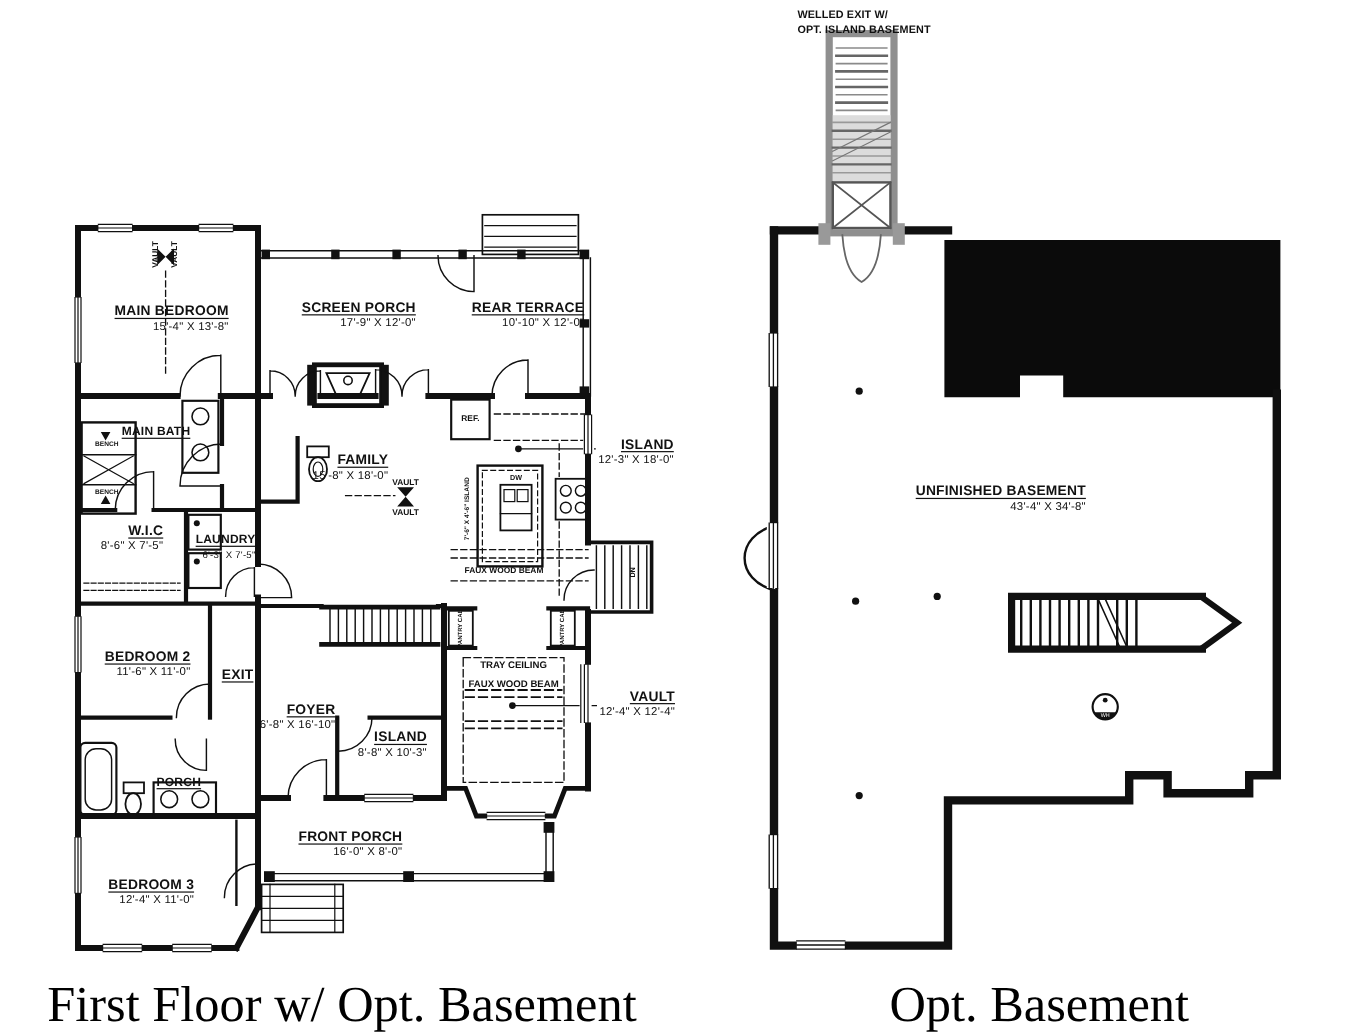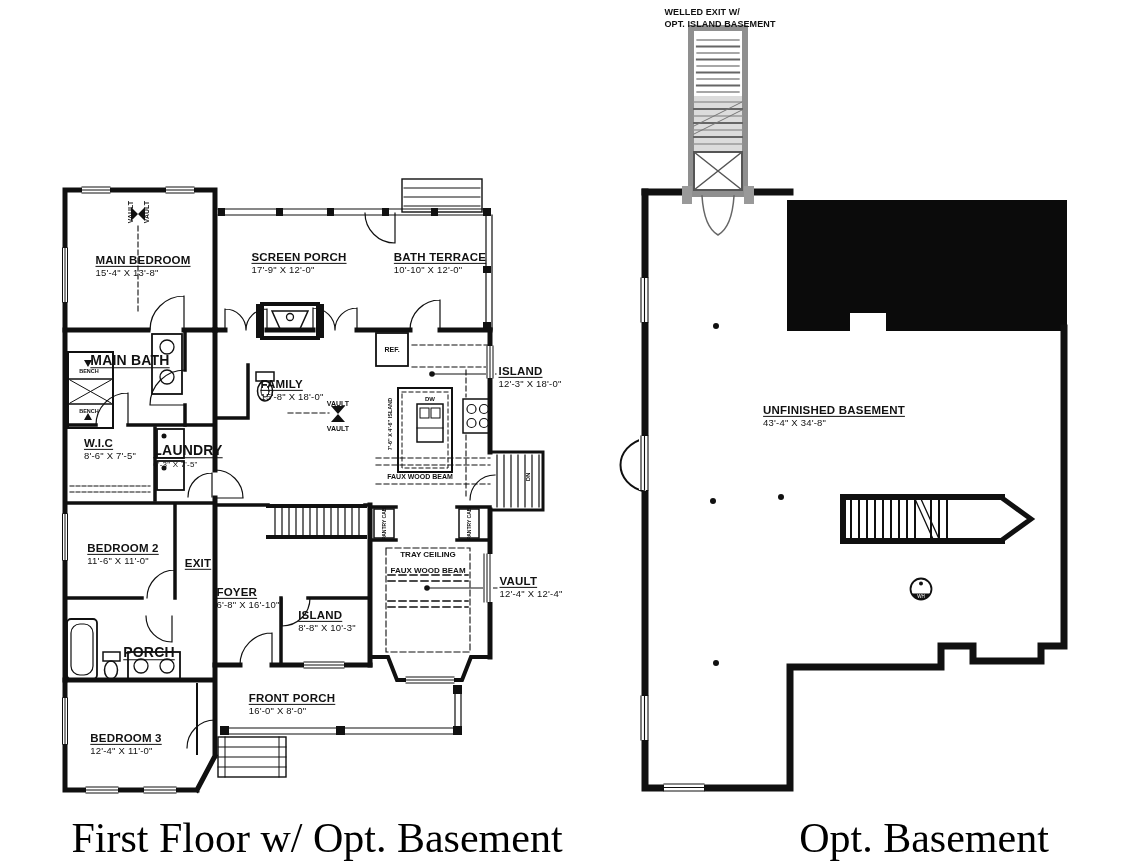--- a/index.html
+++ b/index.html
@@ -1,28 +1,28 @@
 <!DOCTYPE html>
 <html><head>
 <meta charset="utf-8">
 <style>
   html,body{margin:0;padding:0;background:#fff;}
   #canvas{position:relative;width:1137px;height:863px;background:#fff;overflow:hidden;
           font-family:"Liberation Sans",sans-serif;color:#111;}
   svg{position:absolute;left:0;top:0;}
-  .lbl{position:absolute;transform:translate(-50%,-50%);text-align:left;white-space:nowrap;line-height:1.25;}
+  .lbl{position:absolute;transform:translate(-50%,-50%);text-align:right;white-space:nowrap;line-height:1.25;}
   .rn{font-weight:700;font-size:11.5px;letter-spacing:.2px;text-decoration:underline;text-underline-offset:2px;}
   .rd{font-weight:400;font-size:9.5px;letter-spacing:.2px;}
-  .sm .rn{font-size:14px;}
+  .sm .rn{font-size:10px;}
   .sm .rd{font-size:8px;}
   .ann{position:absolute;transform:translate(-50%,-50%);white-space:nowrap;font-weight:700;}
   .v{transform:translate(-50%,-50%) rotate(-90deg);}
   .t8{font-size:8px;} .t7{font-size:7px;} .t6{font-size:6px;} .t55{font-size:5.5px;} .t5{font-size:5px;} .t45{font-size:4.5px;color:#fff;font-weight:400;}
   .exit-lbl{position:absolute;transform:translate(-50%,-50%);text-align:left;font-weight:700;font-size:9px;line-height:1.3;letter-spacing:.1px;}
-  .caption{position:absolute;transform:translate(-50%,-50%);font-family:"Liberation Serif",serif;font-size:42px;color:#000;white-space:nowrap;margin-left:32px;}
+  .caption{position:absolute;transform:translate(-50%,-50%);font-family:"Liberation Serif",serif;font-size:42px;color:#000;white-space:nowrap;}
 </style>
 </head>
 <body>
 
 <div id="canvas">
 
 <svg width="1137" height="863" viewBox="0 0 1137 863">
 
   <g stroke="#101010" fill="none" stroke-linecap="square">
 
@@ -298,21 +298,21 @@
 
 <div class="lbl" style="left:143px;top:266px">
   <div class="rn">MAIN BEDROOM</div>
   <div class="rd">15'-4" X 13'-8"</div>
 </div>
 <div class="lbl" style="left:299px;top:263px">
   <div class="rn">SCREEN PORCH</div>
   <div class="rd">17'-9" X 12'-0"</div>
 </div>
 <div class="lbl" style="left:440px;top:263px">
-  <div class="rn">BATH TERRACE</div>
+  <div class="rn">REAR TERRACE</div>
   <div class="rd">10'-10" X 12'-0"</div>
 </div>
 <div class="lbl sm" style="left:130px;top:361px">
   <div class="rn">MAIN BATH</div>
 </div>
 <div class="lbl" style="left:292px;top:390px">
   <div class="rn">FAMILY</div>
   <div class="rd">15'-8" X 18'-0"</div>
 </div>
 <div class="lbl" style="left:530px;top:377px">
@@ -379,15 +379,15 @@
 <span class="ann v t55" style="left:390px;top:424px">7'-6" X 4'-6" ISLAND</span>
 <span class="ann t7" style="left:420px;top:476px">FAUX WOOD BEAM</span>
 <span class="ann v t5" style="left:384px;top:523px">PANTRY CAB.</span>
 <span class="ann v t5" style="left:469px;top:523px">PANTRY CAB.</span>
 <span class="ann t8" style="left:428px;top:554px">TRAY CEILING</span>
 <span class="ann t8" style="left:428px;top:570px">FAUX WOOD BEAM</span>
 <span class="ann v t6" style="left:528px;top:477px">DN</span>
 <span class="ann t45" style="left:921px;top:596px">WH</span>
 
 <div class="caption" style="left:285px;top:838px">First Floor w/ Opt. Basement</div>
-<div class="caption" style="left:892px;top:838px">Opt. Basement</div>
+<div class="caption" style="left:866px;top:838px">Opt. Basement</div>
 
 </div>
 
 </body></html>

